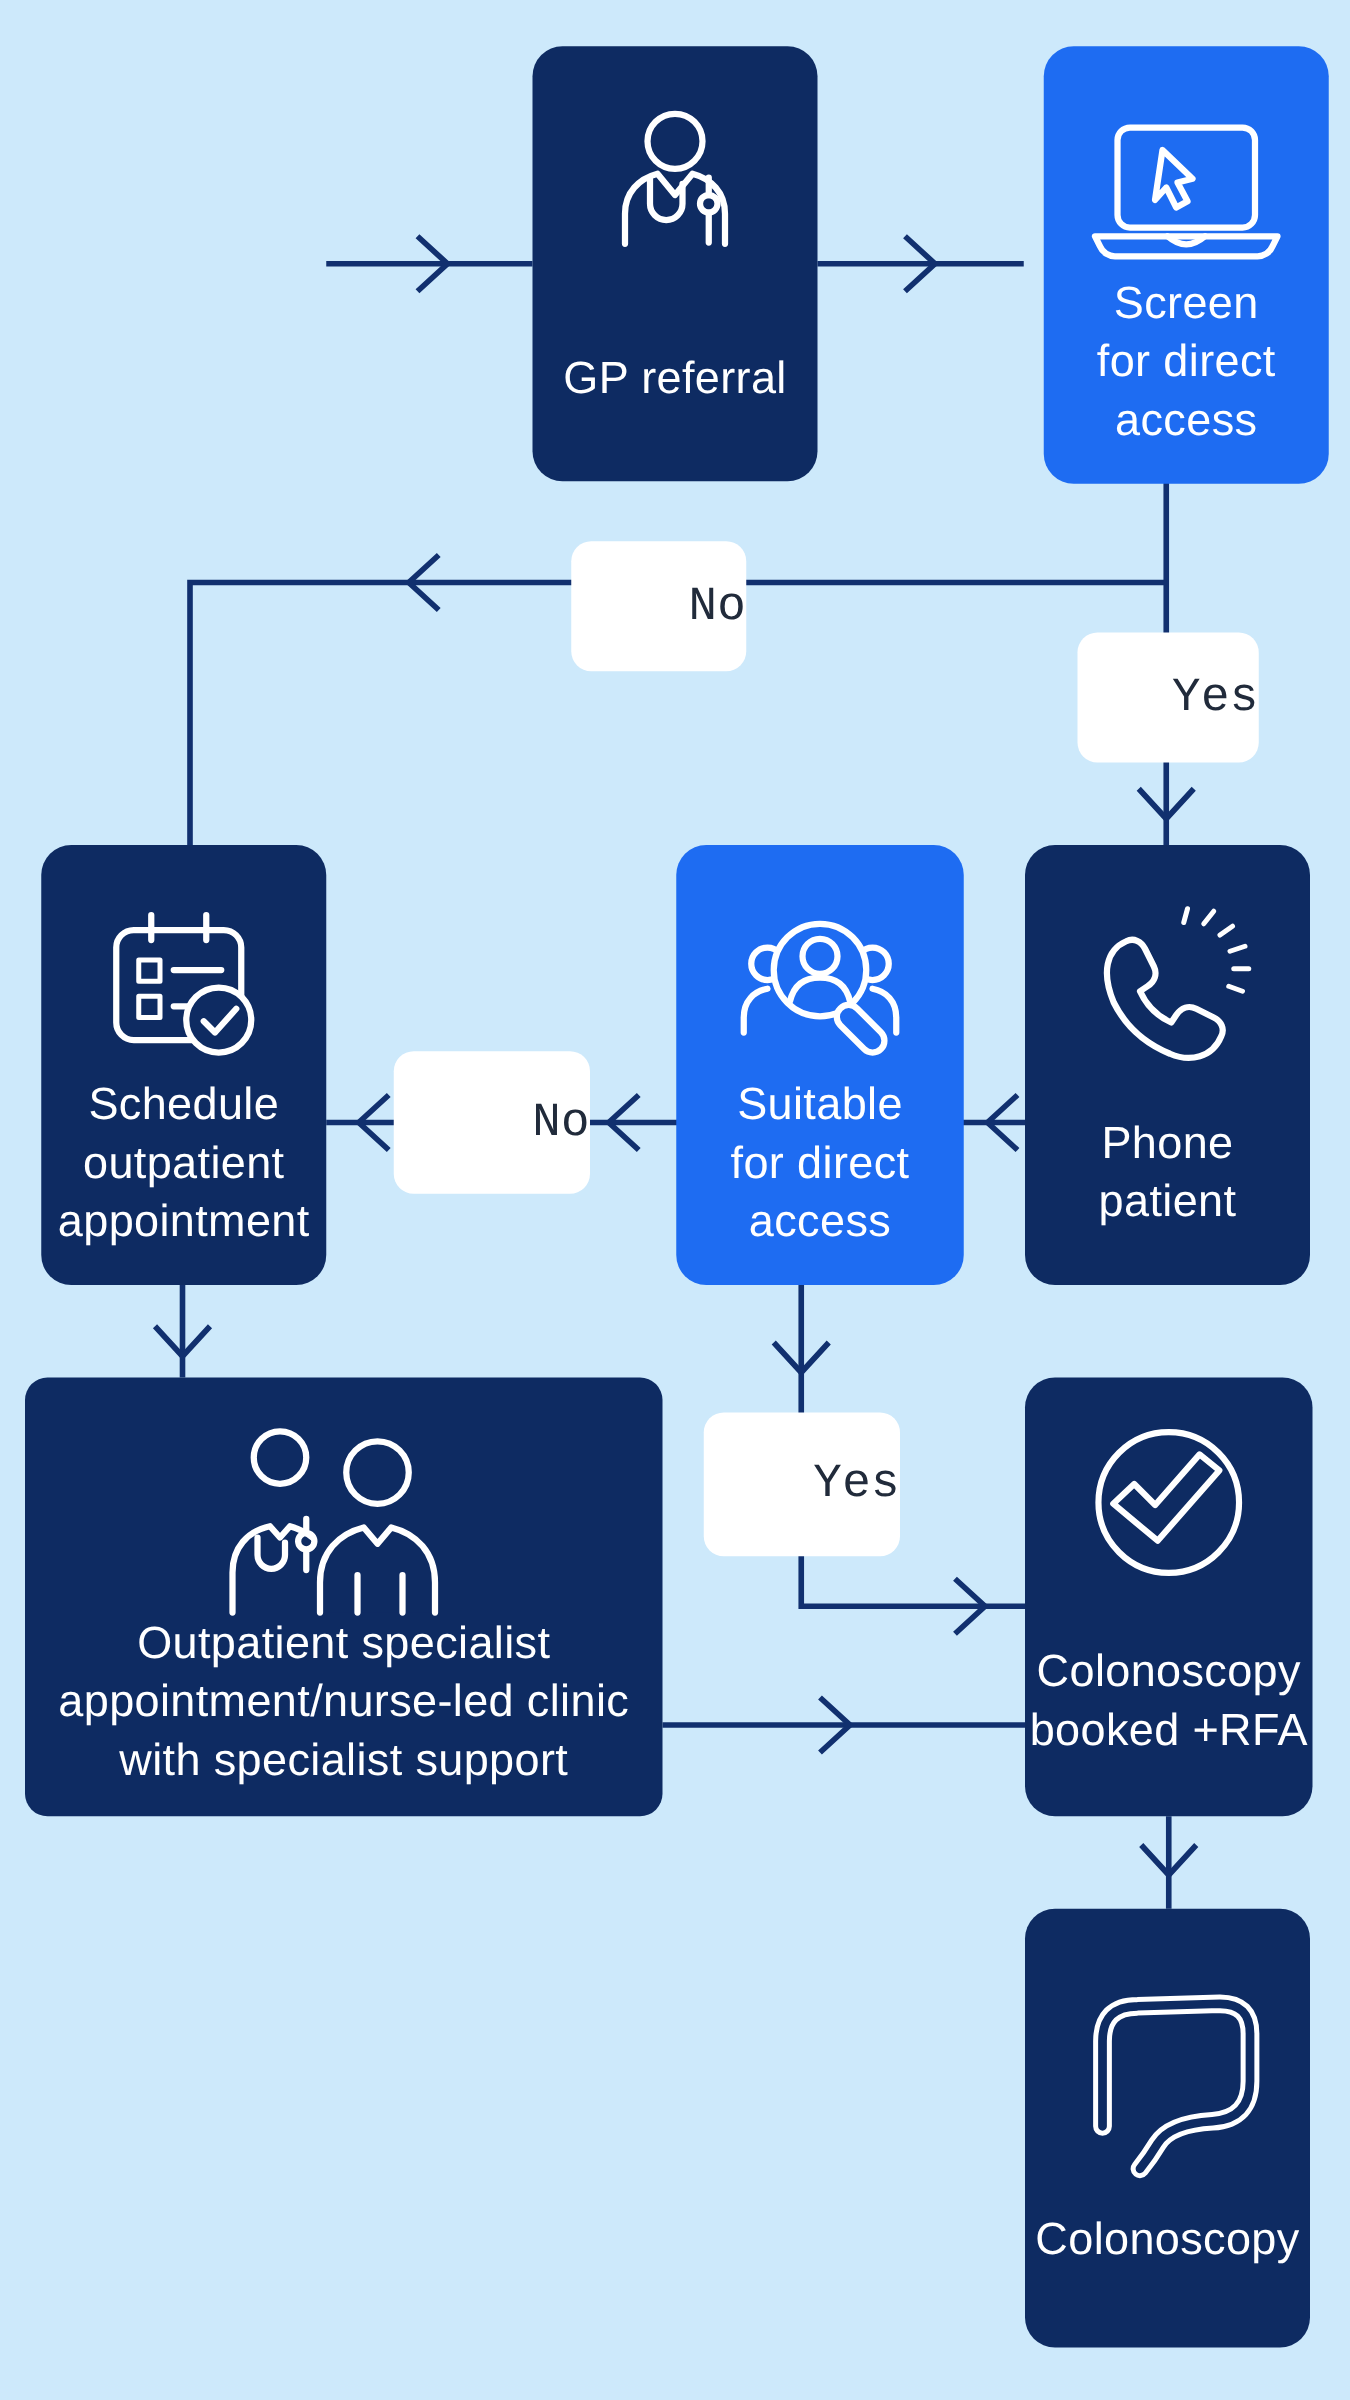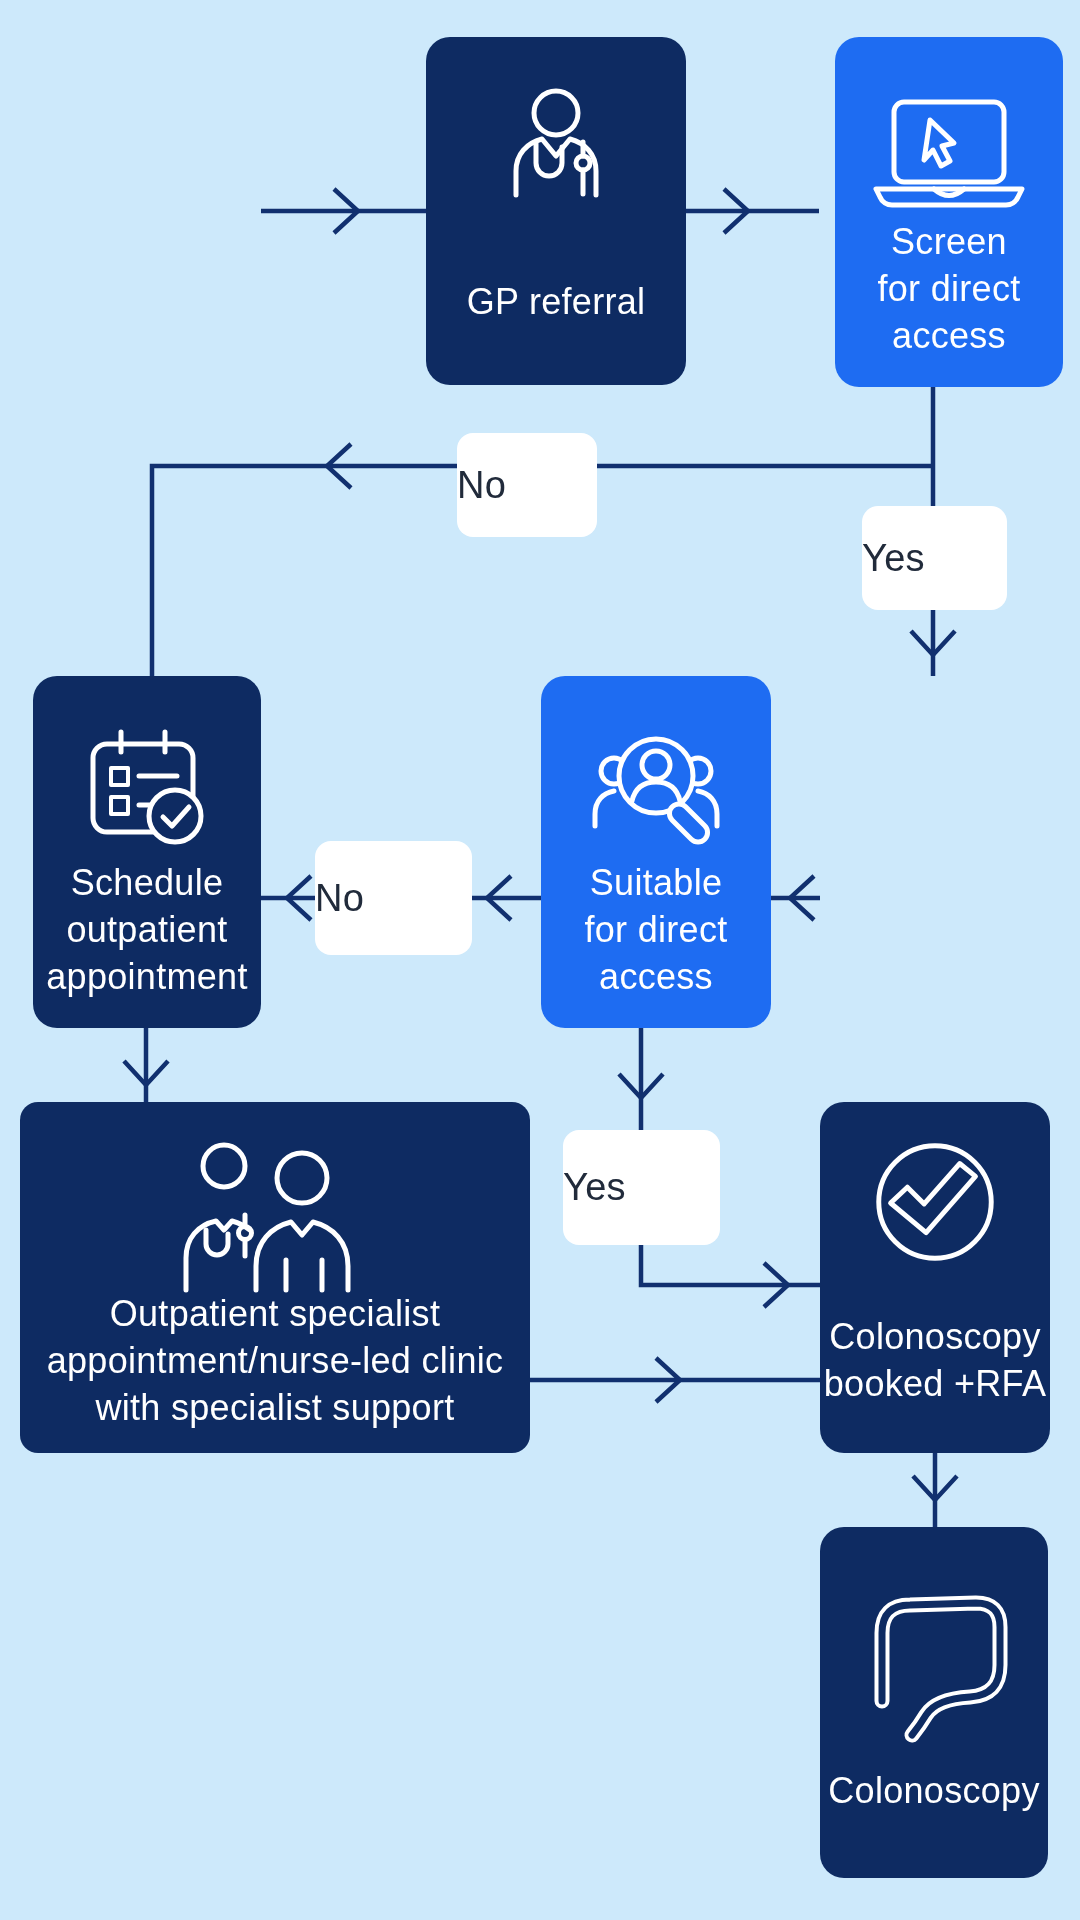--- a/index.html
+++ b/index.html
@@ -18,22 +18,22 @@
   .icon{position:absolute;left:50%;transform:translateX(-50%);}
   .icon svg{display:block;}
   .icon svg *{fill:none;stroke:#fff;stroke-width:5;stroke-linecap:round;stroke-linejoin:round;}
   .icon svg .f-navy{fill:var(--navy) !important;}
   .icon svg .f-bright{fill:var(--bright) !important;}
   .icon svg .no-stroke{stroke:none !important;}
   .icon svg .w4{stroke-width:4 !important;}
   .icon svg .tube-outer{stroke-width:15 !important;}
   .icon svg .tube-inner{stroke:var(--navy) !important;stroke-width:7 !important;}
   .decision{position:absolute;z-index:3;background:#ffffff;border-radius:16px;
-    display:flex;align-items:center;justify-content:flex-start;
-    font-size:38px;color:var(--label);letter-spacing:.3px;}
+    display:flex;align-items:center;justify-content:flex-end;
+    font-size:38px;color:var(--label);letter-spacing:.3px;font-family:Liberation Mono, monospace;}
 </style>
 </head>
 <body>
 
 <div class="stage">
 
   <svg class="connectors" width="1080" height="1920" viewBox="0 0 1080 1920">
     <path d="M261 211 H426"></path>
     <path d="M654 211 H819"></path>
     <path d="M933 385 V676"></path>
@@ -52,21 +52,21 @@
     <polyline points="511,876 487,898 511,920"></polyline>
     <polyline points="311,876 287,898 311,920"></polyline>
     <polyline points="124,1061 146,1085 168,1061"></polyline>
     <polyline points="619,1074 641,1098 663,1074"></polyline>
     <polyline points="764,1263 788,1285 764,1307"></polyline>
     <polyline points="656,1358 680,1380 656,1402"></polyline>
     <polyline points="913,1476 935,1500 957,1476"></polyline>
   </svg>
 
 
-  <div class="node dark" style="left:426px;top:37px;width:260px;height:348px">
+  <div class="node dark" style="left:426px;top:37px;width:228px;height:348px">
     <span class="icon" style="top:40px">
       <svg width="140" height="140" viewBox="0 0 140 140">
         <circle cx="70" cy="36" r="22"></circle>
         <path d="M30 118 V94 c0-17 11-28 26-32 l14 17 14-17 c15 4 26 15 26 32 v24"></path>
         <path d="M50 66 v20 a13 13 0 0 0 26 0 v-16"></path>
         <circle cx="97" cy="86" r="7"></circle>
         <path d="M97 79 v-14 M97 93 v24"></path>
       </svg>
     </span>
     <span class="node-label" style="bottom:60px">GP referral</span>
@@ -125,20 +125,35 @@
         <circle cx="75" cy="41" r="14"></circle>
         <path d="M51 77 c3-13 11-19 24-19 s21 6 24 19"></path>
         <rect x="98" y="76" width="19" height="46" rx="9.5" class="f-bright" transform="rotate(-45 107.5 99)"></rect>
       </svg>
     </span>
     <span class="node-label" style="bottom:28px">Suitable
 for direct
 access</span>
   </div>
 
+  <div class="node dark" style="left:820px;top:676px;width:228px;height:352px">
+    <span class="icon" style="top:46px">
+      <svg width="150" height="130" viewBox="0 0 150 130">
+        <path d="M32 80 C22 56 26 38 42 31 c6 -3 12 0 15 6 l7 14 c3 6 1 12 -5 16 l-6 4 c5 11 14 20 25 25 l4 -6 c4 -6 10 -8 16 -5 l14 7 c6 3 9 9 6 15 -7 17 -25 21 -41 14 C55 112 41 98 32 80 Z"></path>
+        <path class="w4" d="M88 16 l3 -11"></path>
+        <path class="w4" d="M104 17 l8 -10"></path>
+        <path class="w4" d="M117 26 l10 -7"></path>
+        <path class="w4" d="M125 39 l12 -4"></path>
+        <path class="w4" d="M128 53 h12"></path>
+        <path class="w4" d="M124 67 l11 4"></path>
+      </svg>
+    </span>
+    <span class="node-label" style="bottom:44px">Phone
+patient</span>
+  </div>
 
   <div class="node dark" style="left:20px;top:1102px;width:510px;height:351px;border-radius:18px">
     <span class="icon" style="top:36px">
       <svg width="230" height="160" viewBox="0 0 230 160">
         <circle cx="64" cy="28" r="21"></circle>
         <path d="M26 152 V120 c0-20 12-33 30-37 l8 9 8-9 c7 2 13 5 18 9"></path>
         <path d="M46 92 v14 a11 11 0 0 0 22 0 v-10"></path>
         <circle cx="85" cy="95" r="6.5"></circle>
         <path d="M85 88 v-11 M85 102 v16"></path>
         <path class="f-navy no-stroke" d="M96 152 v-24 c0-24 15-39 35-44 l11 13 11-13 c20 5 35 20 35 44 v24 z"></path>

